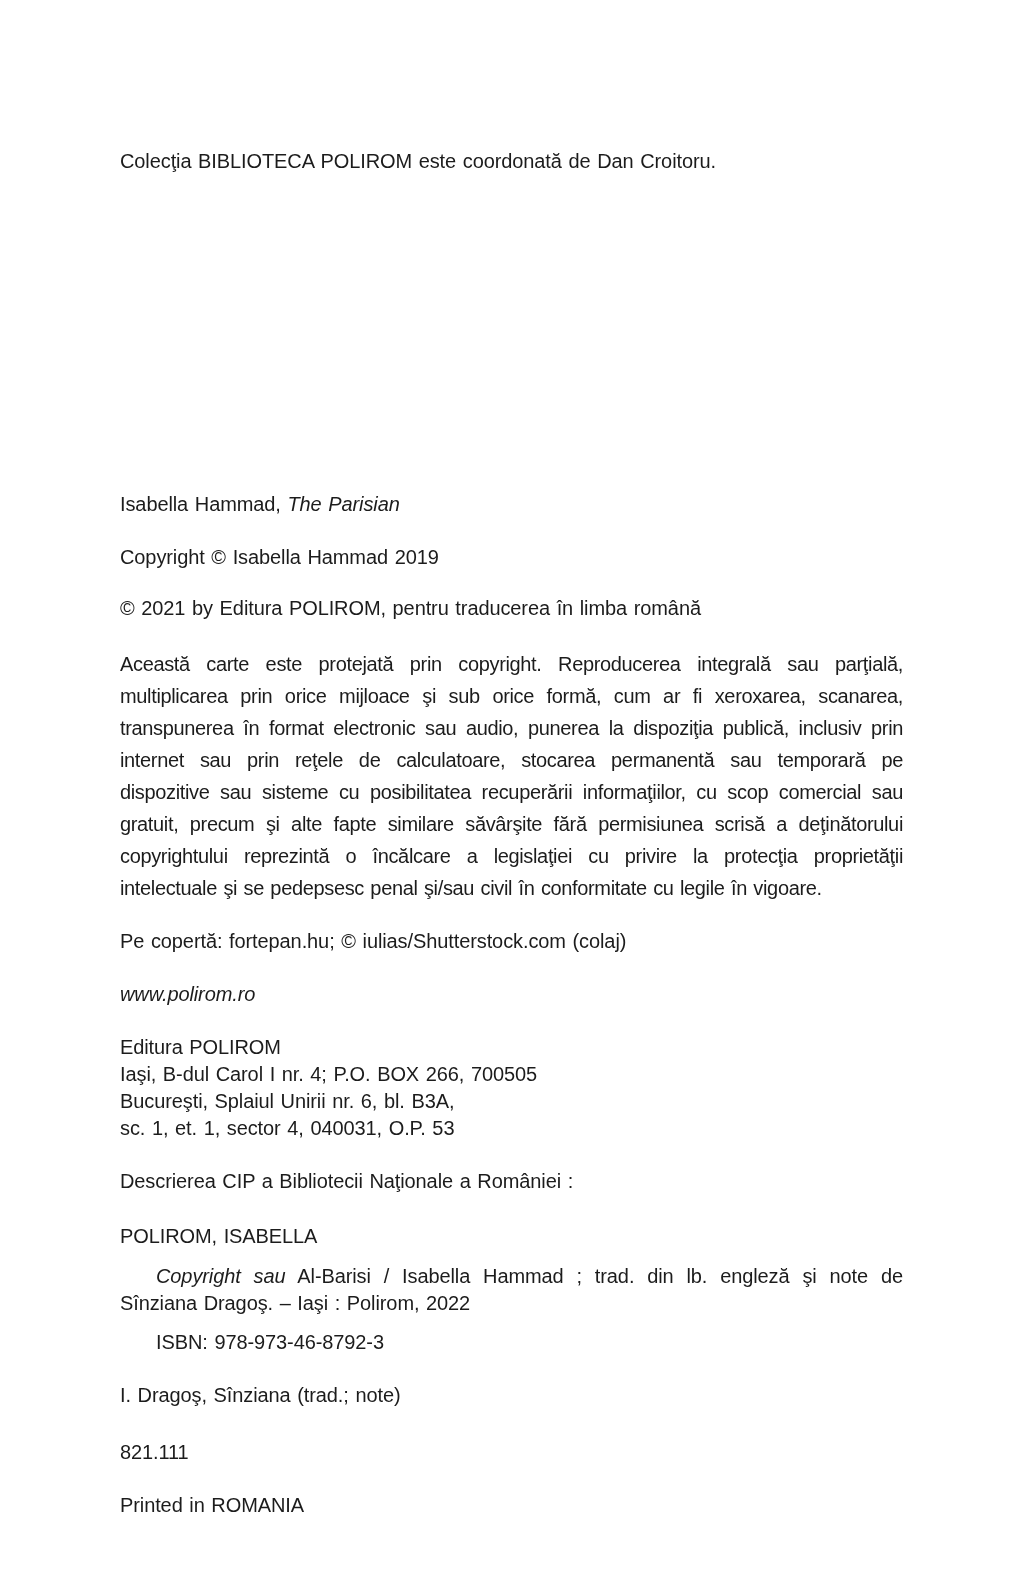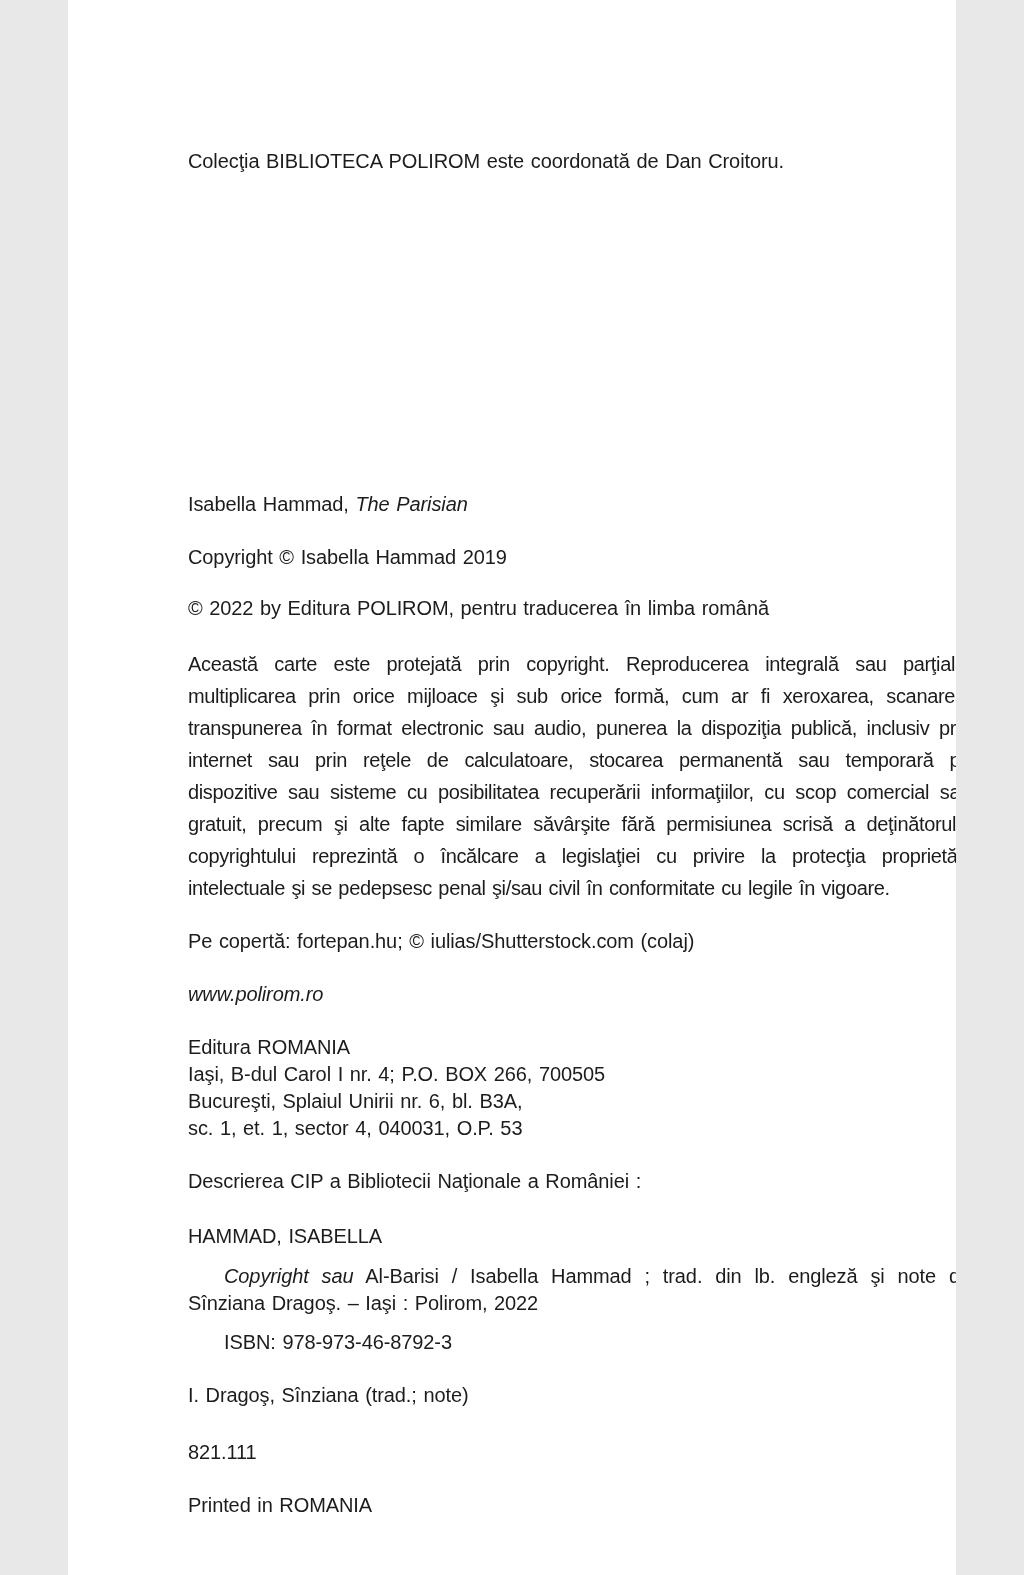--- a/index.html
+++ b/index.html
@@ -2,21 +2,21 @@
 <html><head>
 <meta charset="utf-8">
 <style>
   html, body {
     margin: 0;
     padding: 0;
     background: #e8e8e8;
   }
   .page {
     position: relative;
-    width: 888px;
+    width: 1024px;
     height: 1575px;
     margin: 0 auto;
     background: #ffffff;
     color: #1c1c1c;
     font-family: "Liberation Sans", "DejaVu Sans", sans-serif;
     font-size: 20px;
     line-height: 27px;
     letter-spacing: -0.1px;
     word-spacing: 0.06em;
     box-sizing: border-box;
@@ -60,38 +60,38 @@
   <div class="block collection-note">Colecţia BIBLIOTECA POLIROM este coordonată de Dan Croitoru.</div>
 
   <div class="block original-edition">
     <span>Isabella Hammad, </span><span class="italic">The Parisian</span>
   </div>
 
   <div class="block copyright-block">
     <div>Copyright © Isabella Hammad 2019</div>
   </div>
 
-  <div class="block ro-copyright">© 2022 by Editura POLIROM, pentru traducerea în limba română</div>
+  <div class="block ro-copyright">© 2021 by Editura POLIROM, pentru traducerea în limba română</div>
 
   <div class="block legal-notice">Această carte este protejată prin copyright. Reproducerea integrală sau parţială, multiplicarea prin orice mijloace şi sub orice formă, cum ar fi xeroxarea, scanarea, transpunerea în format electronic sau audio, punerea la dispoziţia publică, inclusiv prin internet sau prin reţele de calculatoare, stocarea permanentă sau temporară pe dispozitive sau sisteme cu posibilitatea recuperării informaţiilor, cu scop comercial sau gratuit, precum şi alte fapte similare săvârşite fără permisiunea scrisă a deţinătorului copyrightului reprezintă o încălcare a legislaţiei cu privire la protecţia proprietăţii intelectuale şi se pedepsesc penal şi/sau civil în conformitate cu legile în vigoare.</div>
 
   <div class="block cover-credit">Pe copertă: fortepan.hu; © iulias/Shutterstock.com (colaj)</div>
 
   <div class="block website">www.polirom.ro</div>
 
   <div class="block publisher-block">
-    <div>Editura ROMANIA</div>
+    <div>Editura POLIROM</div>
     <div>Iaşi, B-dul Carol I nr. 4; P.O. BOX 266, 700505</div>
     <div>Bucureşti, Splaiul Unirii nr. 6, bl. B3A,</div>
     <div>sc. 1, et. 1, sector 4, 040031, O.P. 53</div>
   </div>
 
   <div class="block cip-heading">Descrierea CIP a Bibliotecii Naţionale a României :</div>
 
-  <div class="block cip-author">HAMMAD, ISABELLA</div>
+  <div class="block cip-author">POLIROM, ISABELLA</div>
 
   <div class="block cip-entry">
     <span class="italic">Copyright sau</span><span> Al-Barisi / Isabella Hammad ; trad. din lb. engleză şi note de Sînziana Dragoş. – Iaşi : Polirom, 2022</span>
   </div>
 
   <div class="block isbn">ISBN: 978-973-46-8792-3</div>
 
   <div class="block contributor">I. Dragoş, Sînziana (trad.; note)</div>
 
   <div class="block udc">821.111</div>

